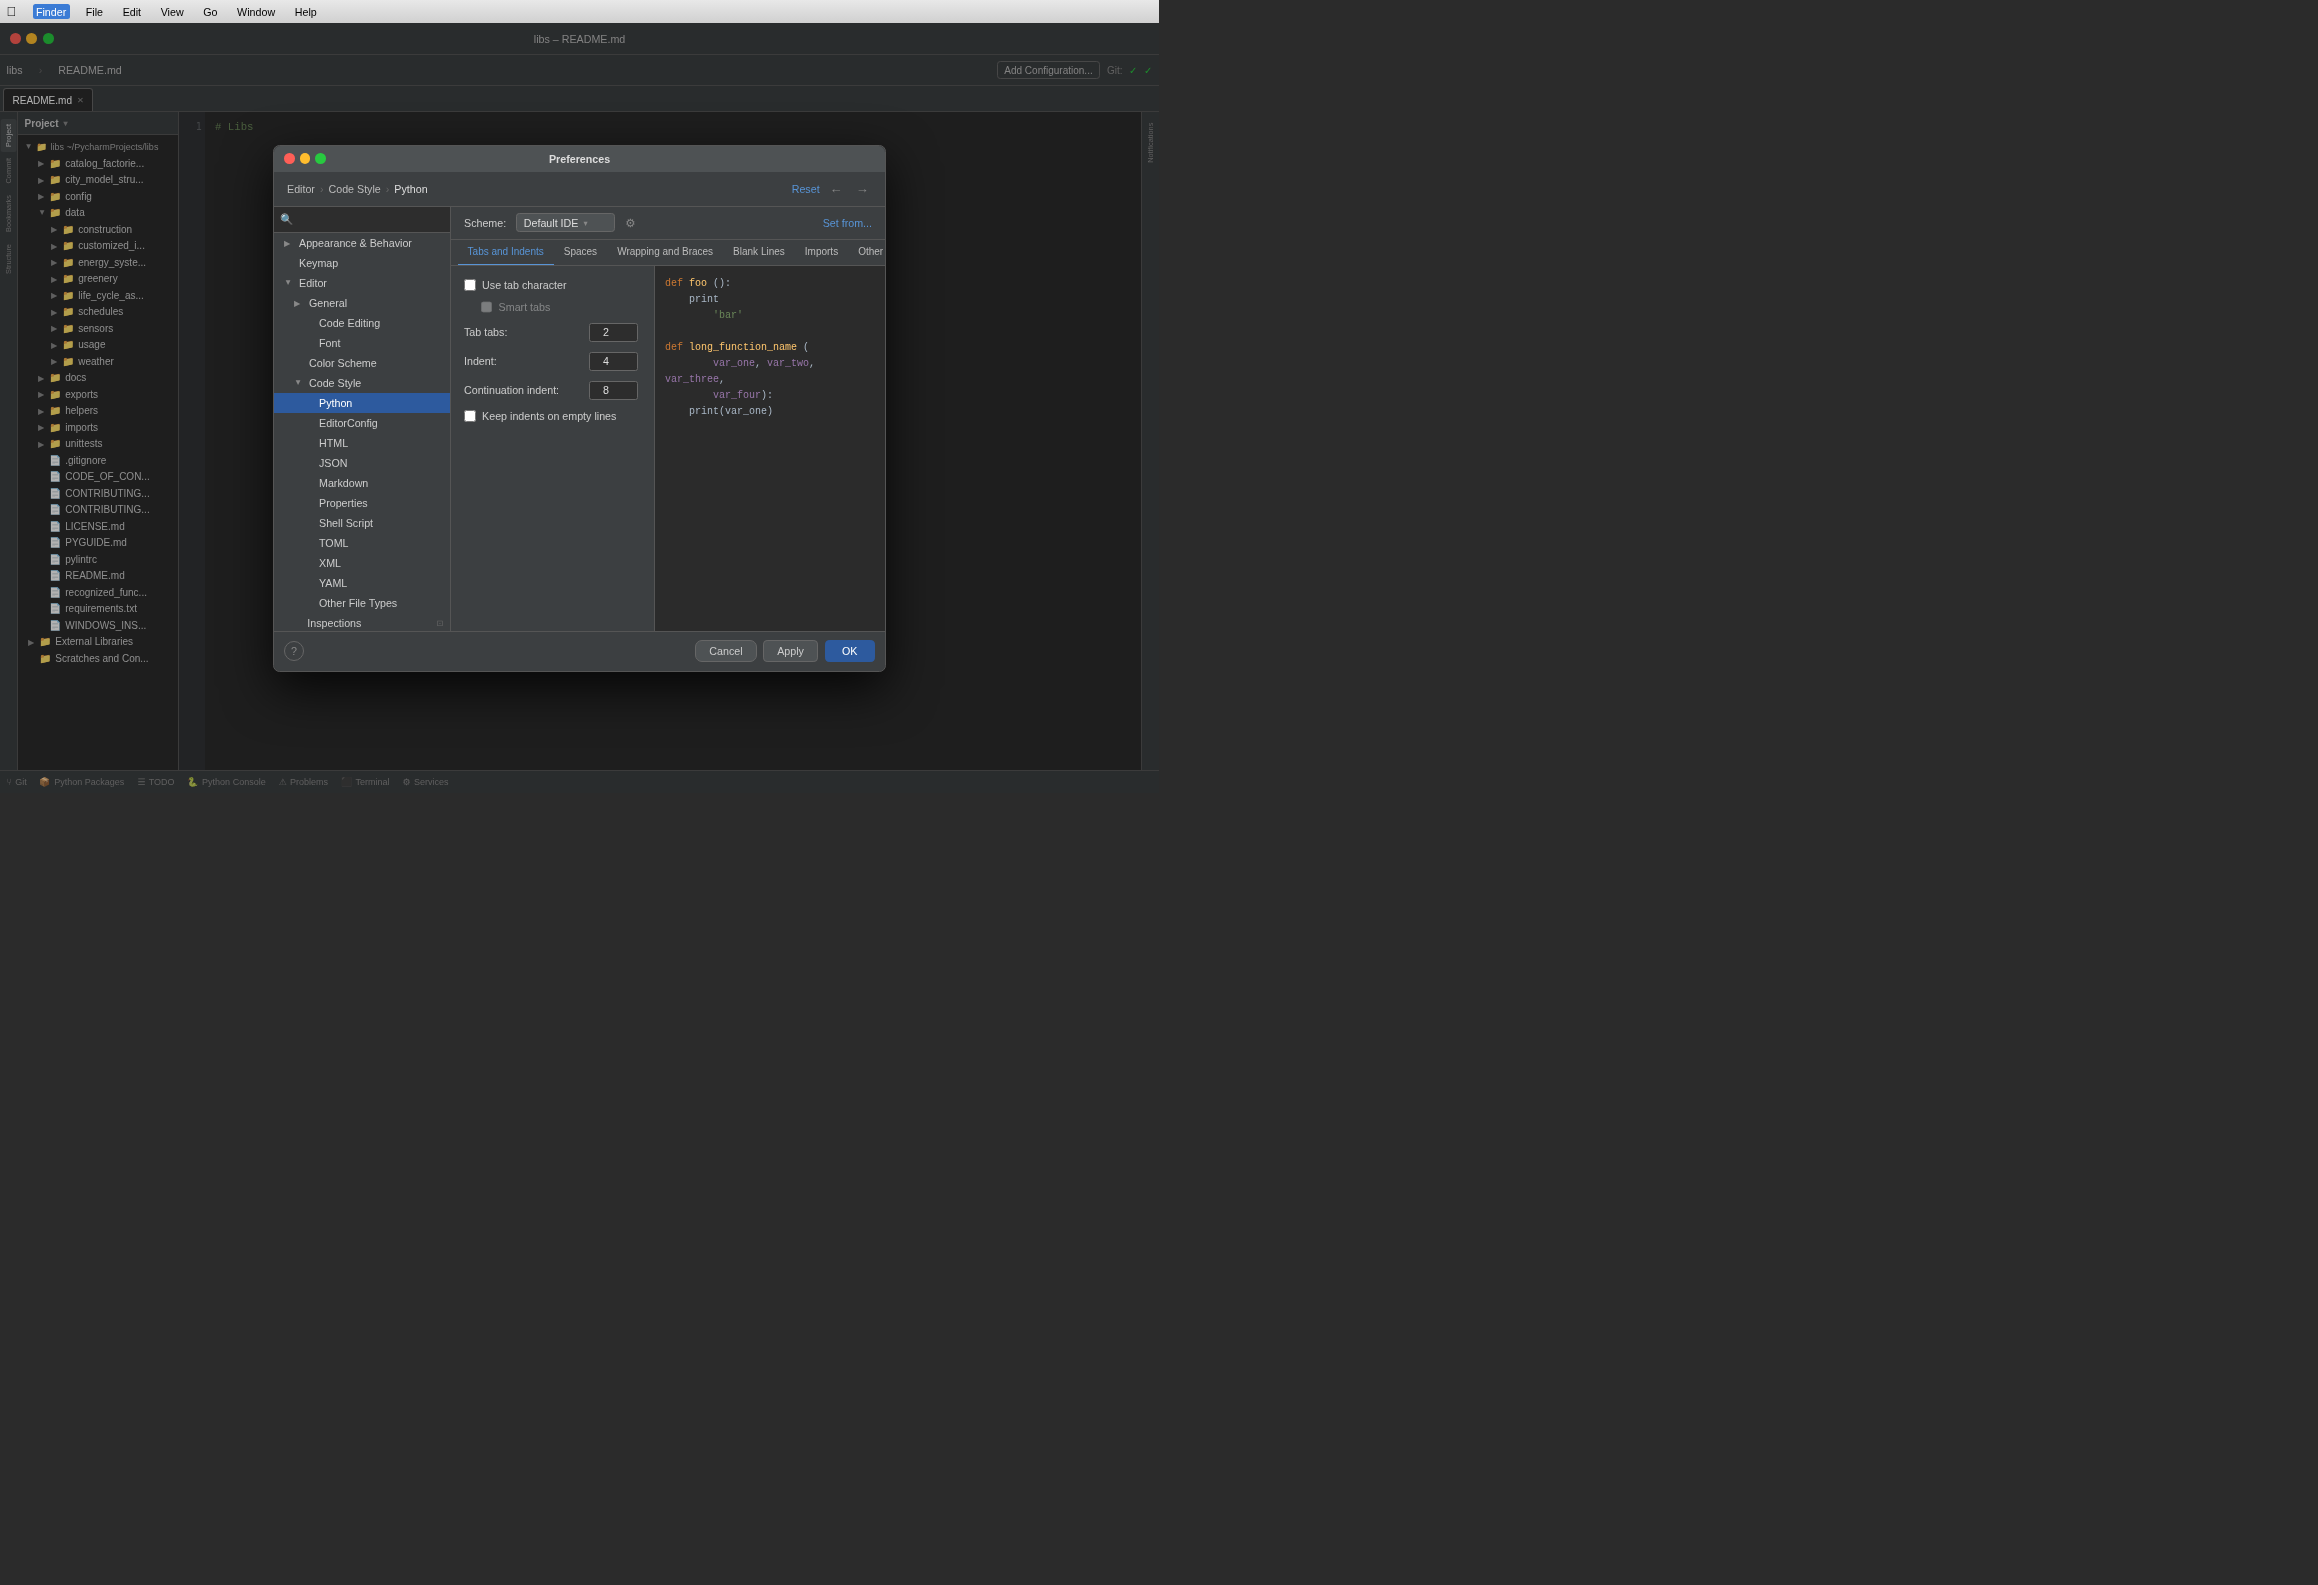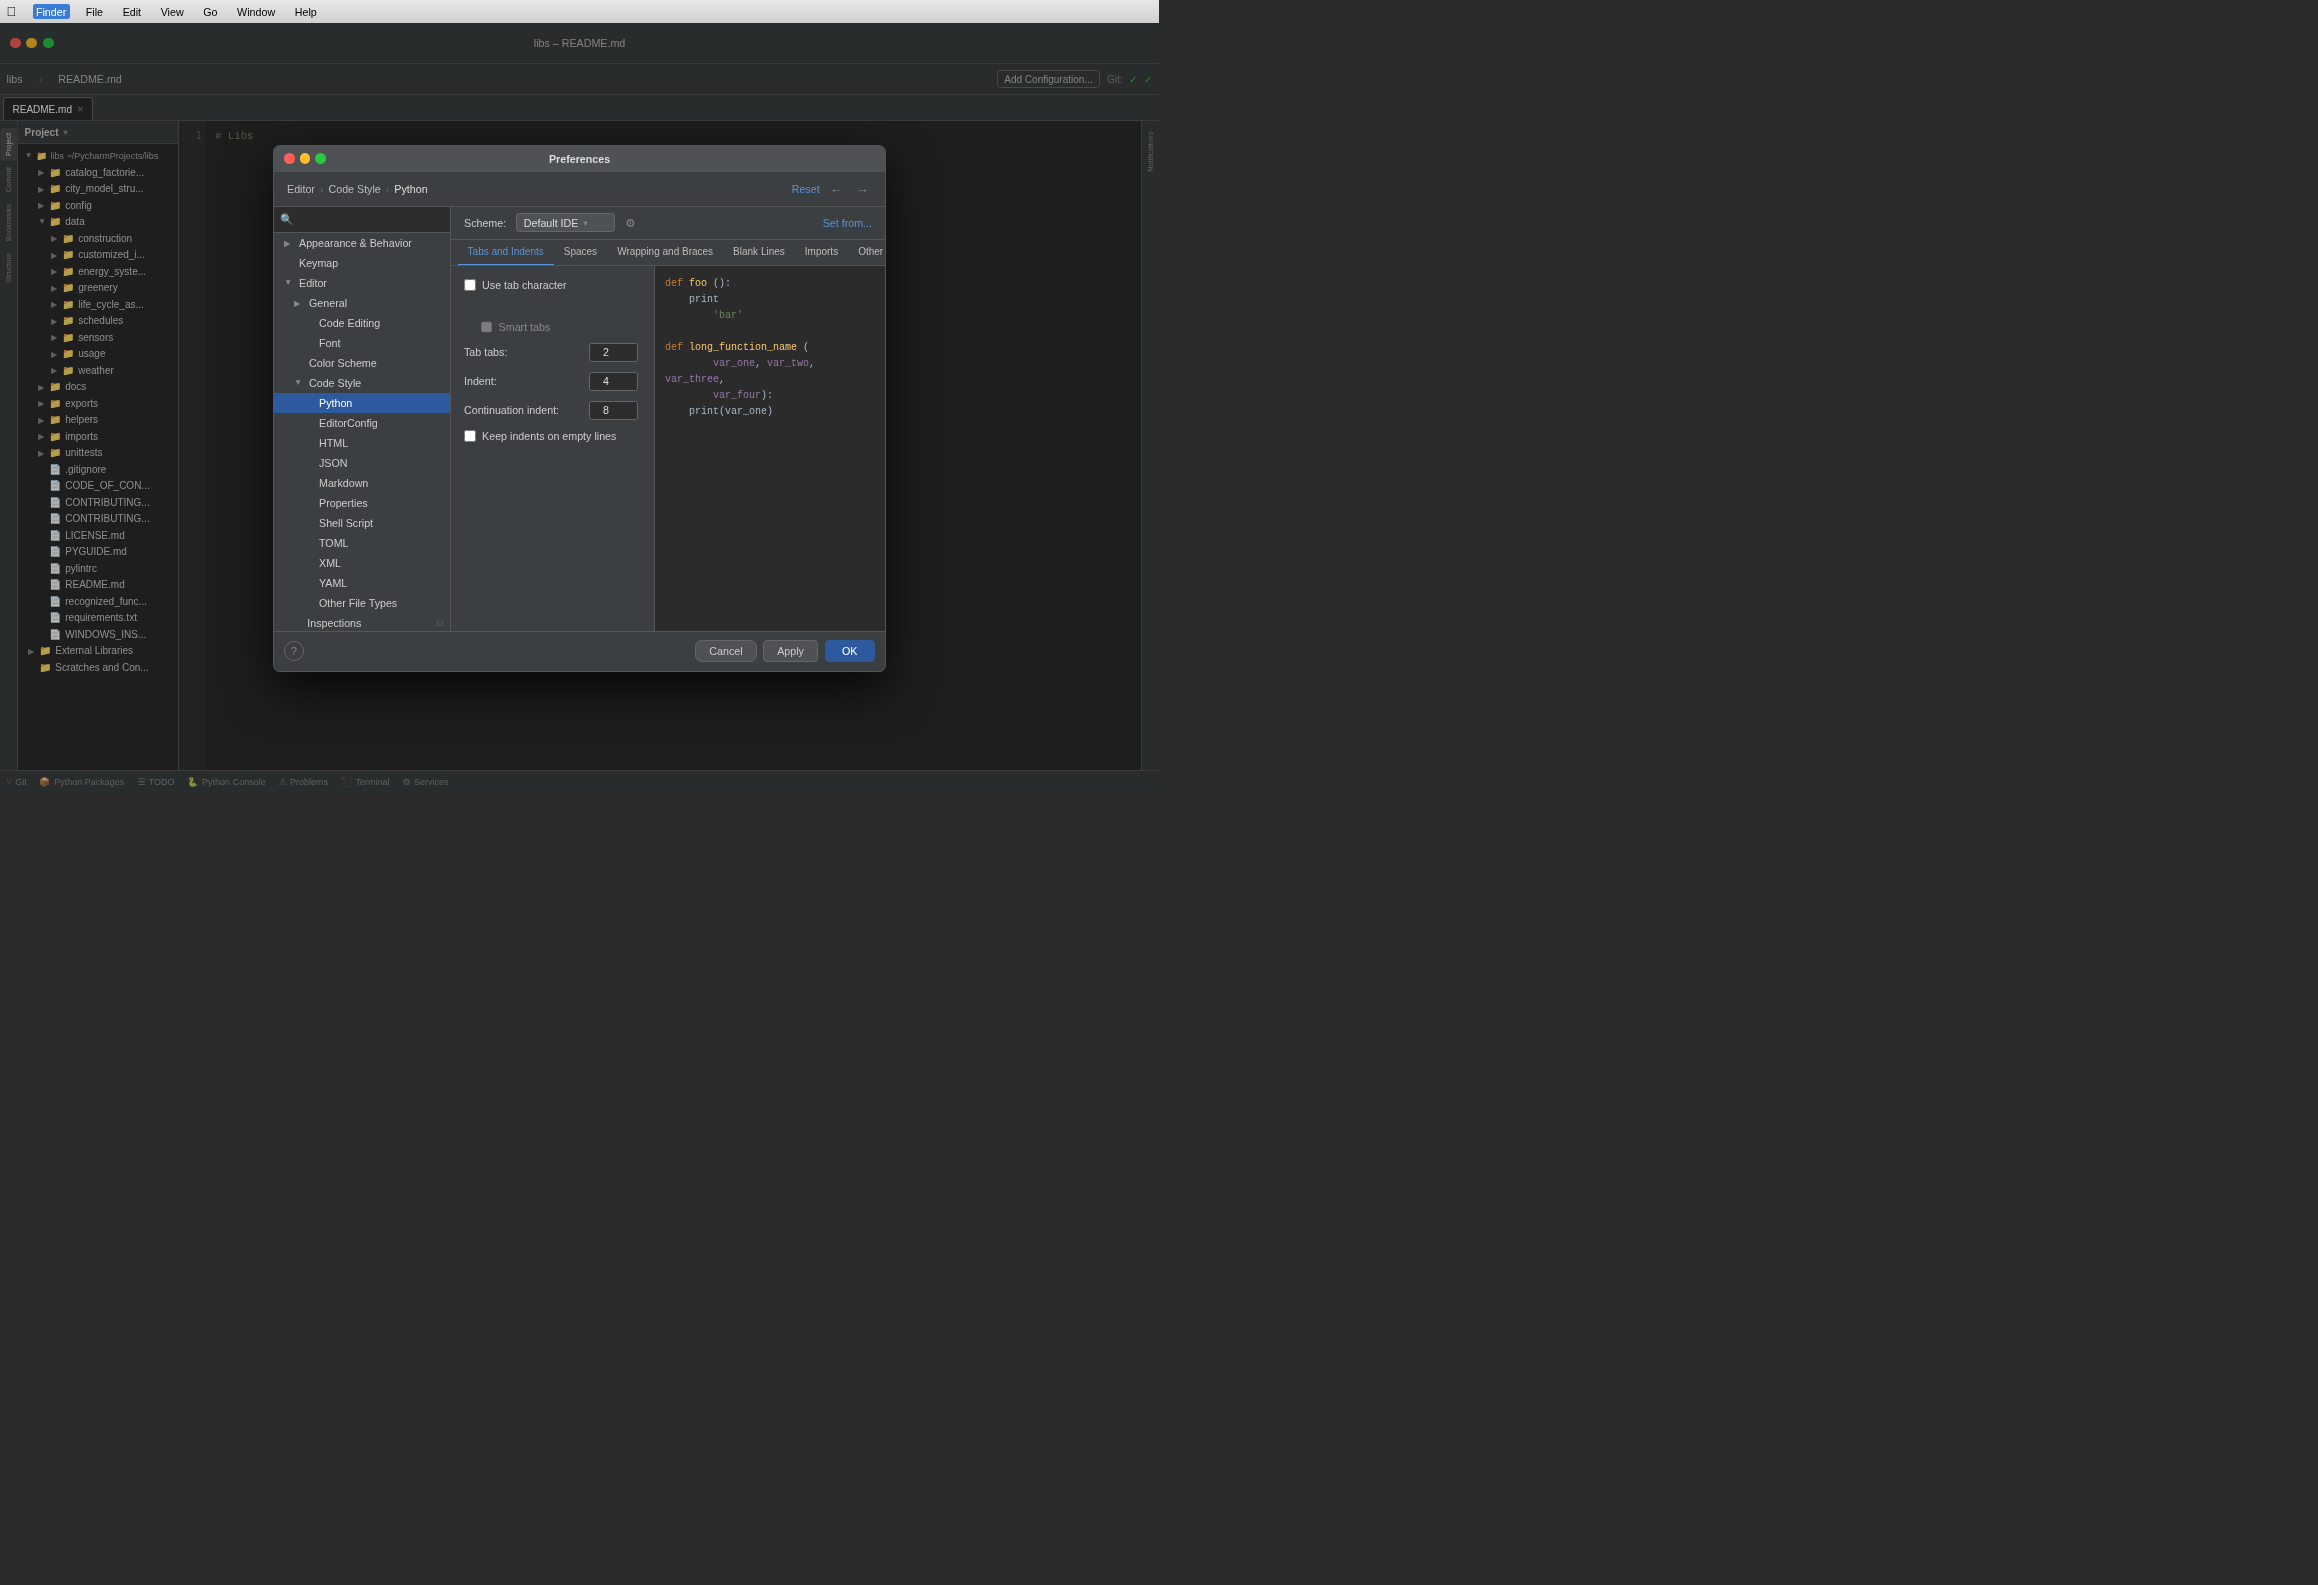--- a/index.html
+++ b/index.html
@@ -36,21 +36,21 @@
       left: 0;
       right: 0;
       bottom: 0;
       background: #2b2b2b;
       display: flex;
       flex-direction: column;
     }
 
     
     .title-bar {
-      height: 41px;
+      height: 32px;
       background: #3c3f41;
       display: flex;
       align-items: center;
       justify-content: center;
       position: relative;
       border-bottom: 0.8px solid #555;
     }
     .title-bar .window-controls {
       position: absolute;
       left: 10px;
@@ -419,21 +419,21 @@
       align-items: center;
       gap: 6.6px;
       font-size: 10.7px;
       color: #ccc;
     }
     .checkbox-row input[type="checkbox"] {
       accent-color: #5894d6;
       width: 11.5px;
       height: 11.5px;
     }
-    .checkbox-row.indented { padding-left: 16.5px; margin-top: 20px; }
+    .checkbox-row.indented { padding-left: 16.5px; }
     .form-row {
       display: flex;
       align-items: center;
       gap: 10px;
       font-size: 10.7px;
       color: #ccc;
     }
     .form-row label { min-width: 115px; }
     .form-input {
       width: 49px;

